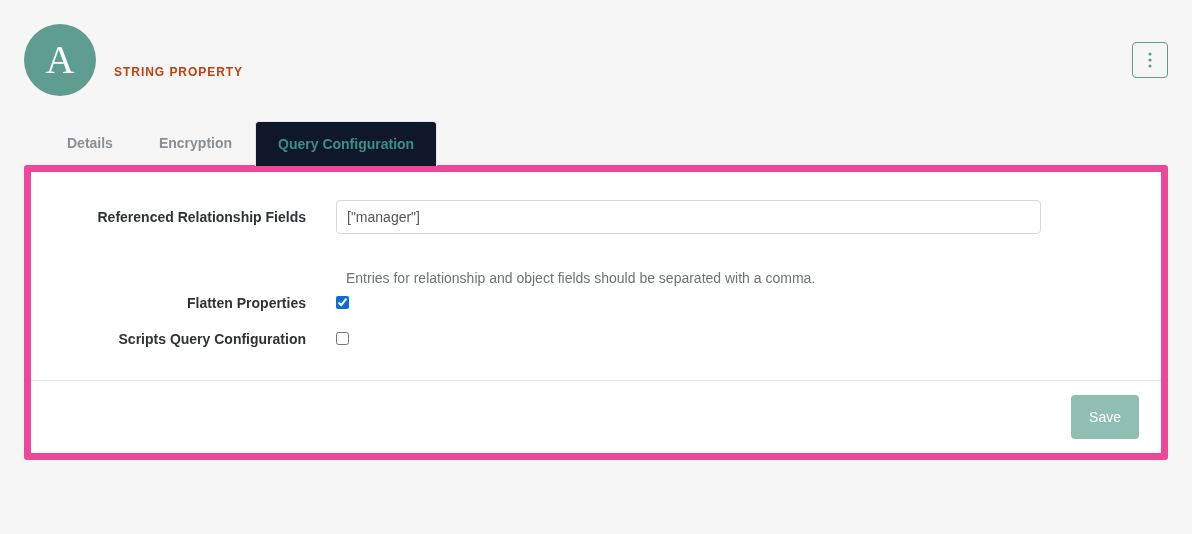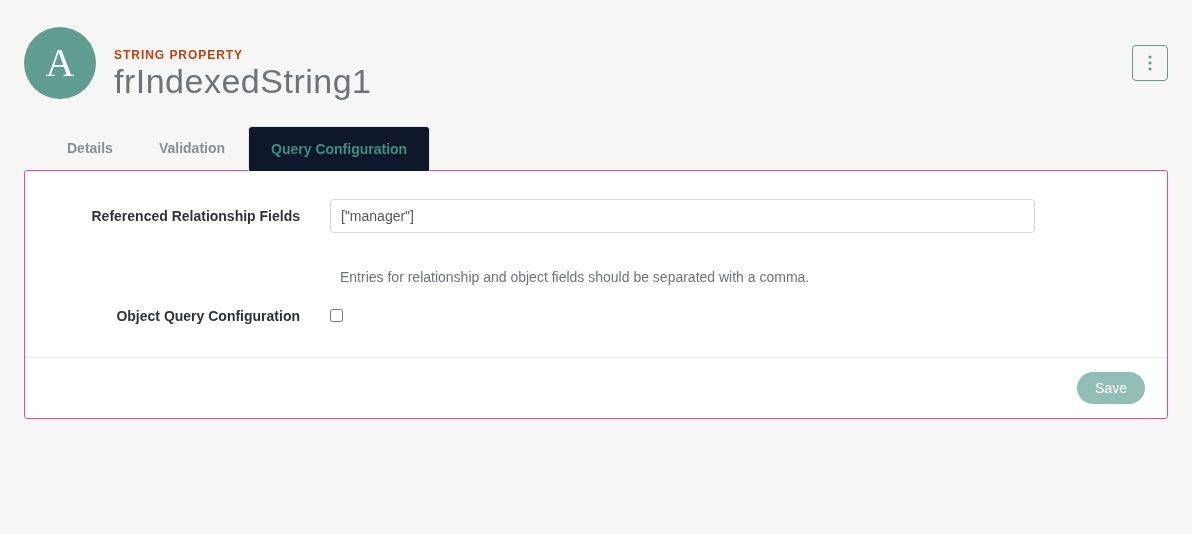--- a/index.html
+++ b/index.html
@@ -11,65 +11,64 @@
     .avatar span { color: #fff; font-family: Georgia, "Times New Roman", serif; font-size: 40px; line-height: 1; }
     .title-text .overline { font-size: 12px; letter-spacing: 0.08em; color: #c2410c; font-weight: 600; text-transform: uppercase; margin-top: 24px; }
     .title-text .page-title { font-size: 34px; font-weight: 300; color: #6d7378; letter-spacing: 0.5px; }
     .more-btn { width: 36px; height: 36px; border: 1px solid #5e9d8f; border-radius: 4px; background: transparent; display: flex; align-items: center; justify-content: center; cursor: pointer; }
     .more-btn svg { width: 4px; height: 16px; }
 
     .tabs { display: flex; align-items: flex-end; padding-left: 20px; }
     .tab { padding: 14px 22px; font-size: 14px; font-weight: 600; color: #8a8f94; cursor: pointer; border: 1px solid transparent; border-bottom: none; border-radius: 4px 4px 0 0; text-align: right; }
     .tab.active { background: #0f172a; color: #3a9182; border-color: #e6e6e6; position: relative; top: 1px; }
 
-    .panel { background: #fff; border: 1px solid #ec4899; border-radius: 3px; }
+    .panel { background: #fff; border: 7px solid #ec4899; border-radius: 3px; }
     .panel-body { padding: 28px 40px 32px; }
 
     .form-row { display: flex; align-items: center; margin-bottom: 18px; }
     .form-row .label { width: 265px; text-align: right; padding-right: 30px; font-size: 14px; font-weight: 600; color: #2f3337; }
     .form-row .control { flex: 1; max-width: 705px; }
 
     .text-input { width: 100%; height: 34px; padding: 6px 10px; font-size: 14px; color: #555; border: 1px solid #d8d8d8; border-radius: 4px; background: #fff; }
     .text-input::placeholder { color: #a9adb1; }
 
-    .help-row { display: flex; margin-bottom: 22px; }
+    .help-row { display: flex; margin-bottom: 8px; }
     .help-row .spacer { width: 265px; }
     .help-row .help-text { flex: 1; max-width: 705px; padding-left: 10px; font-size: 14px; color: #6d7378; }
 
     .checkbox-input { transform: translateY(1px); accent-color: #0b6dd8; }
 
     .panel-footer { border-top: 1px solid #e9e9e9; padding: 14px 22px; display: flex; justify-content: flex-end; background:#fff; border-radius: 0 0 3px 3px; }
-    .save-btn { background: #8cbbb1; color: #fff; border: none; border-radius: 16px; padding: 8px 18px; font-size: 14px; font-weight: 500; cursor: pointer; opacity: 0.95; }
+    .save-btn { background: #8cbbb1; color: #fff; border: none; border-radius: 4px; padding: 14px 18px; font-size: 14px; font-weight: 500; cursor: pointer; opacity: 0.95; }
     .save-btn:disabled { opacity: 0.8; cursor: default; }
   </style>
 </head>
 <body>
 
 <div class="page-header">
   <div class="title-block">
     <div class="avatar">
       <span>A</span>
     </div>
     <div class="title-text">
       <div class="overline">STRING PROPERTY</div>
-      <div class="page-title">frIndexedString1</div>
     </div>
   </div>
   <button class="more-btn" aria-label="More actions">
     <svg viewBox="0 0 4 16">
       <circle cx="2" cy="2" r="1.6" fill="#5e9d8f"></circle>
       <circle cx="2" cy="8" r="1.6" fill="#5e9d8f"></circle>
       <circle cx="2" cy="14" r="1.6" fill="#5e9d8f"></circle>
     </svg>
   </button>
 </div>
 
 <div class="tabs">
   <div class="tab">Details</div>
-  <div class="tab">Validation</div>
+  <div class="tab">Encryption</div>
   <div class="tab active">Query Configuration</div>
 </div>
 
 <div class="panel">
   <div class="panel-body">
 
     <div class="form-row">
       <div class="label">Referenced Relationship Fields</div>
       <div class="control">
         <input type="text" class="text-input" value="[&quot;manager&quot;]" style="">
@@ -77,23 +76,29 @@
     </div>
 
     <div class="form-row">
     </div>
 
     <div class="help-row">
       <div class="spacer"></div>
       <div class="help-text">Entries for relationship and object fields should be separated with a comma.</div>
     </div>
 
+    <div class="form-row">
+      <div class="label">Flatten Properties</div>
+      <div class="control">
+        <input type="checkbox" class="checkbox-input" checked="" style="">
+      </div>
+    </div>
 
     <div class="form-row" style="margin-bottom:0">
-      <div class="label">Object Query Configuration</div>
+      <div class="label">Scripts Query Configuration</div>
       <div class="control">
         <input type="checkbox" class="checkbox-input" style="">
       </div>
     </div>
 
   </div>
 
   <div class="panel-footer">
     <button class="save-btn">Save</button>
   </div>

